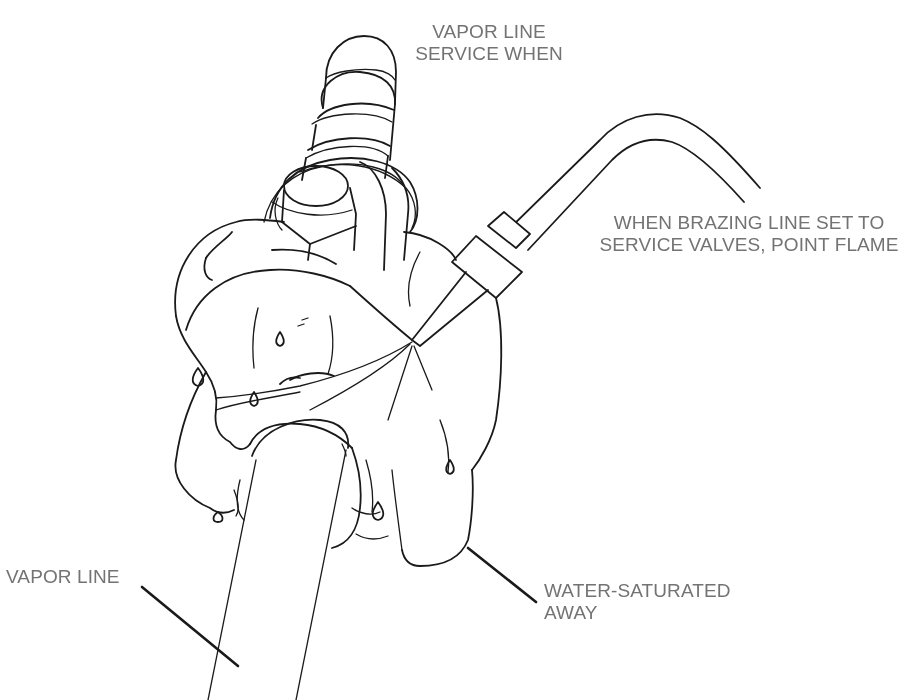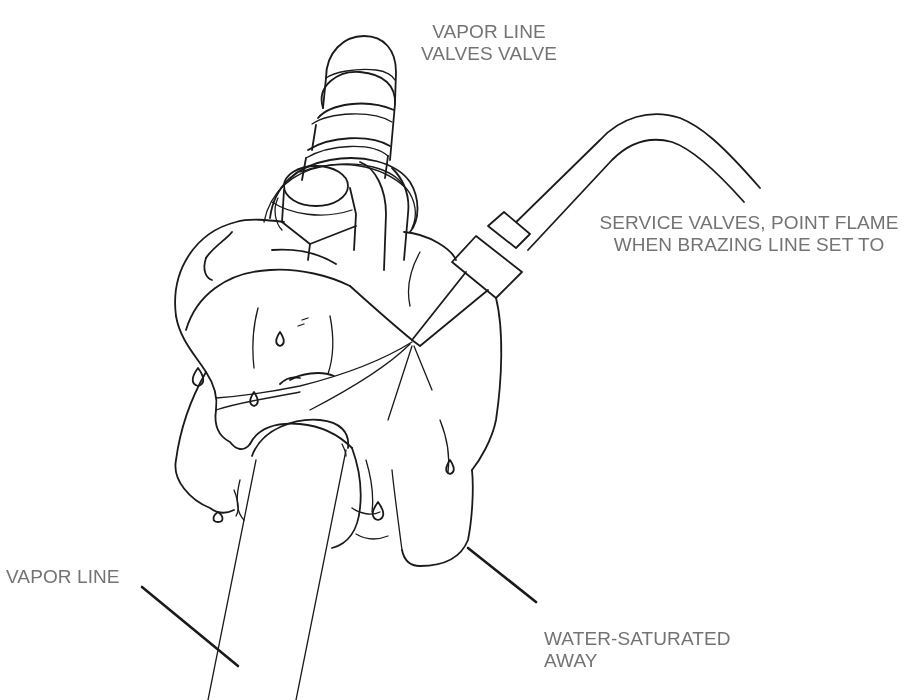--- a/index.html
+++ b/index.html
@@ -40,21 +40,21 @@
       letter-spacing: 0.1px;
       white-space: nowrap;
       color: #737373;
     }
     .label span { display: block; }
     .center { text-align: center; }
     .left { text-align: left; }
     #lbl-valve { left: 408px; top: 21px; width: 162px; }
     #lbl-brazing { left: 590px; top: 212px; width: 318px; }
     #lbl-vapor { left: 6px; top: 566px; }
-    #lbl-cloth { left: 544px; top: 628px; }
+    #lbl-cloth { left: 544px; top: 580px; }
   </style>
 </head>
 <body>
 
 <div class="canvas">
 
   <svg class="drawing" viewBox="0 0 914 700">
 
     <g>
 
@@ -165,26 +165,26 @@
       <line x1="346" y1="450" x2="296" y2="700" class="thin"></line>
       <path d="M342,444 C344,448 346,452 346,456" class="thin"></path>
     </g>
 
     <line x1="142" y1="587" x2="238" y2="666" class="leader"></line>
     <line x1="468" y1="548" x2="536" y2="602" class="leader"></line>
   </svg>
 
   <div id="lbl-valve" class="label center">
     <span>VAPOR LINE</span>
-    <span>VALVES VALVE</span>
+    <span>SERVICE WHEN</span>
   </div>
 
   <div id="lbl-brazing" class="label center">
+    <span>WHEN BRAZING LINE SET TO</span>
     <span>SERVICE VALVES, POINT FLAME</span>
-    <span>WHEN BRAZING LINE SET TO</span>
   </div>
 
   <div id="lbl-vapor" class="label left">
     <span>VAPOR LINE</span>
   </div>
 
   <div id="lbl-cloth" class="label left">
     <span>WATER-SATURATED</span>
     <span>AWAY</span>
   </div>

